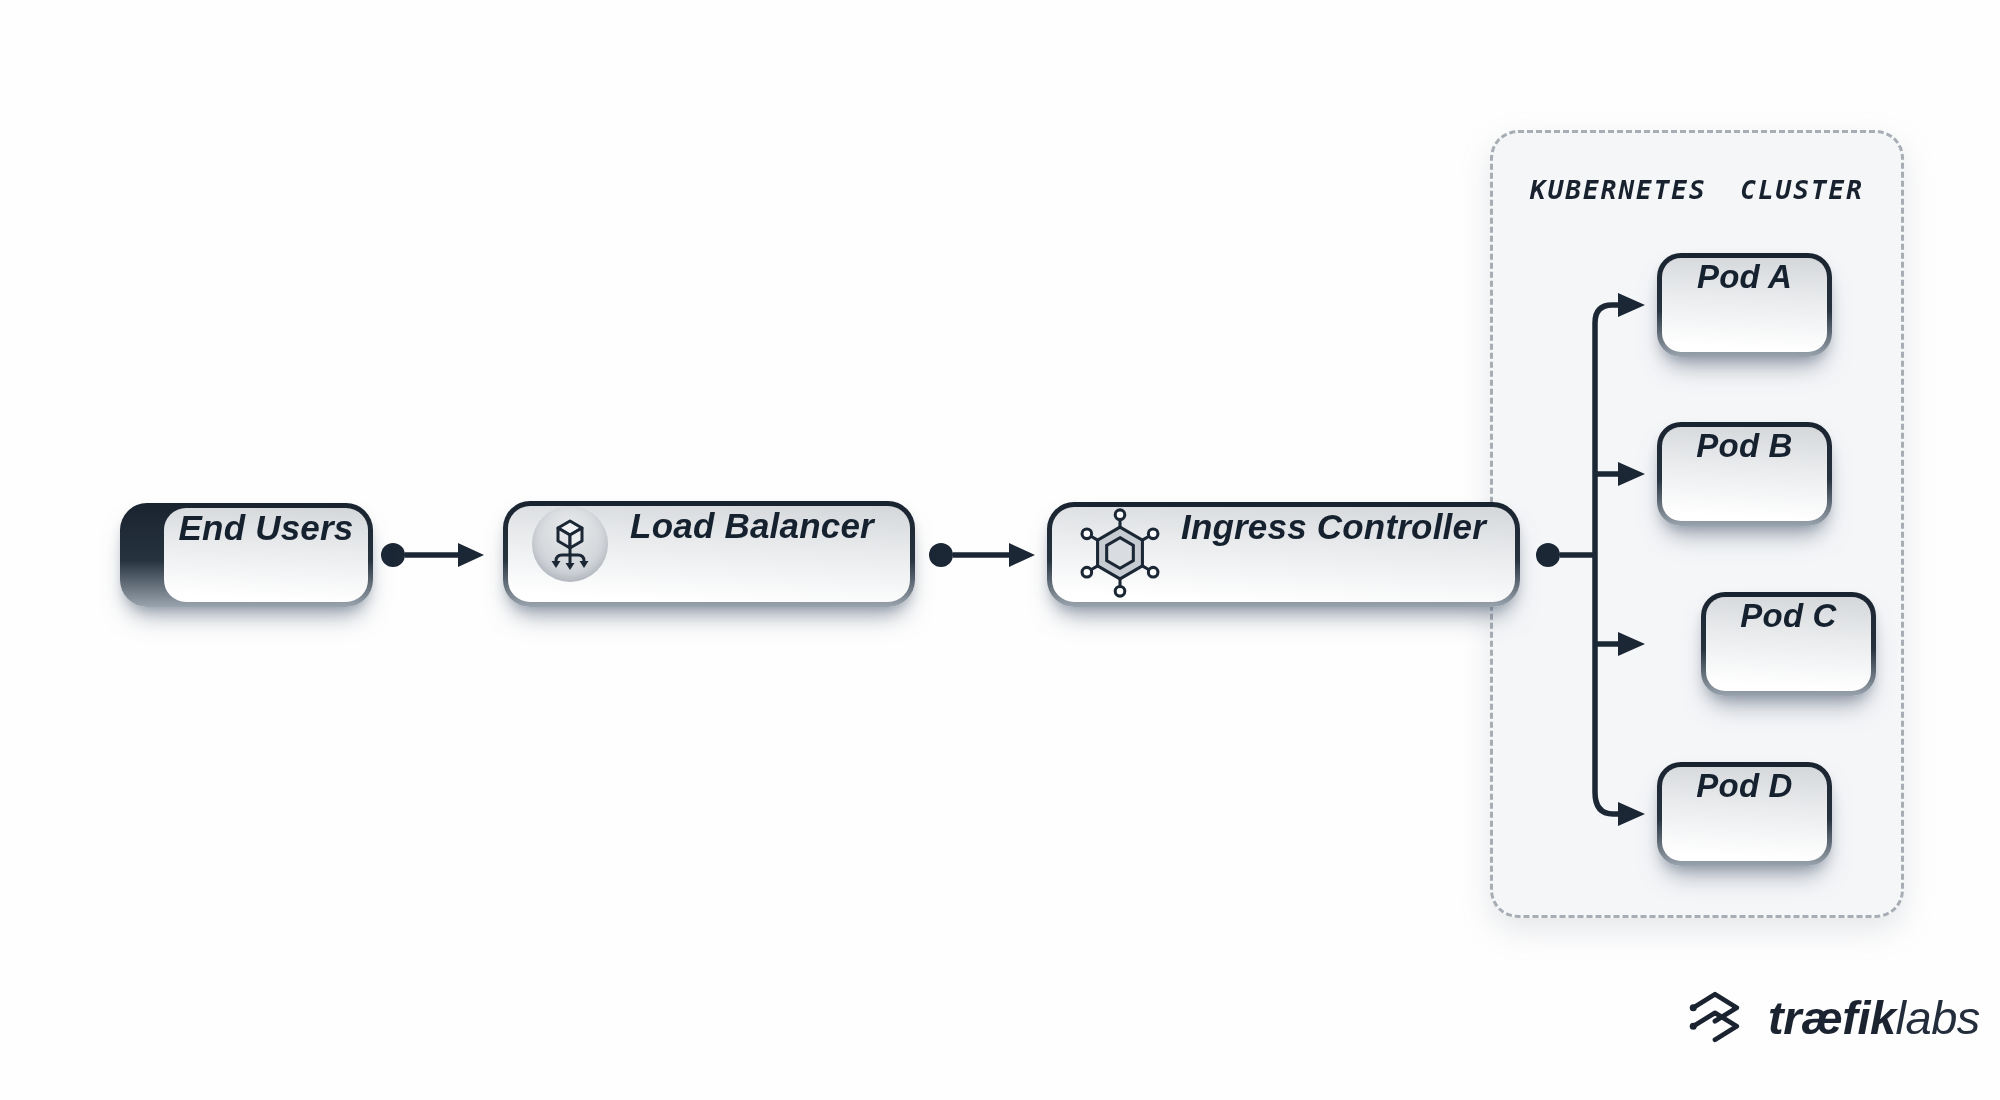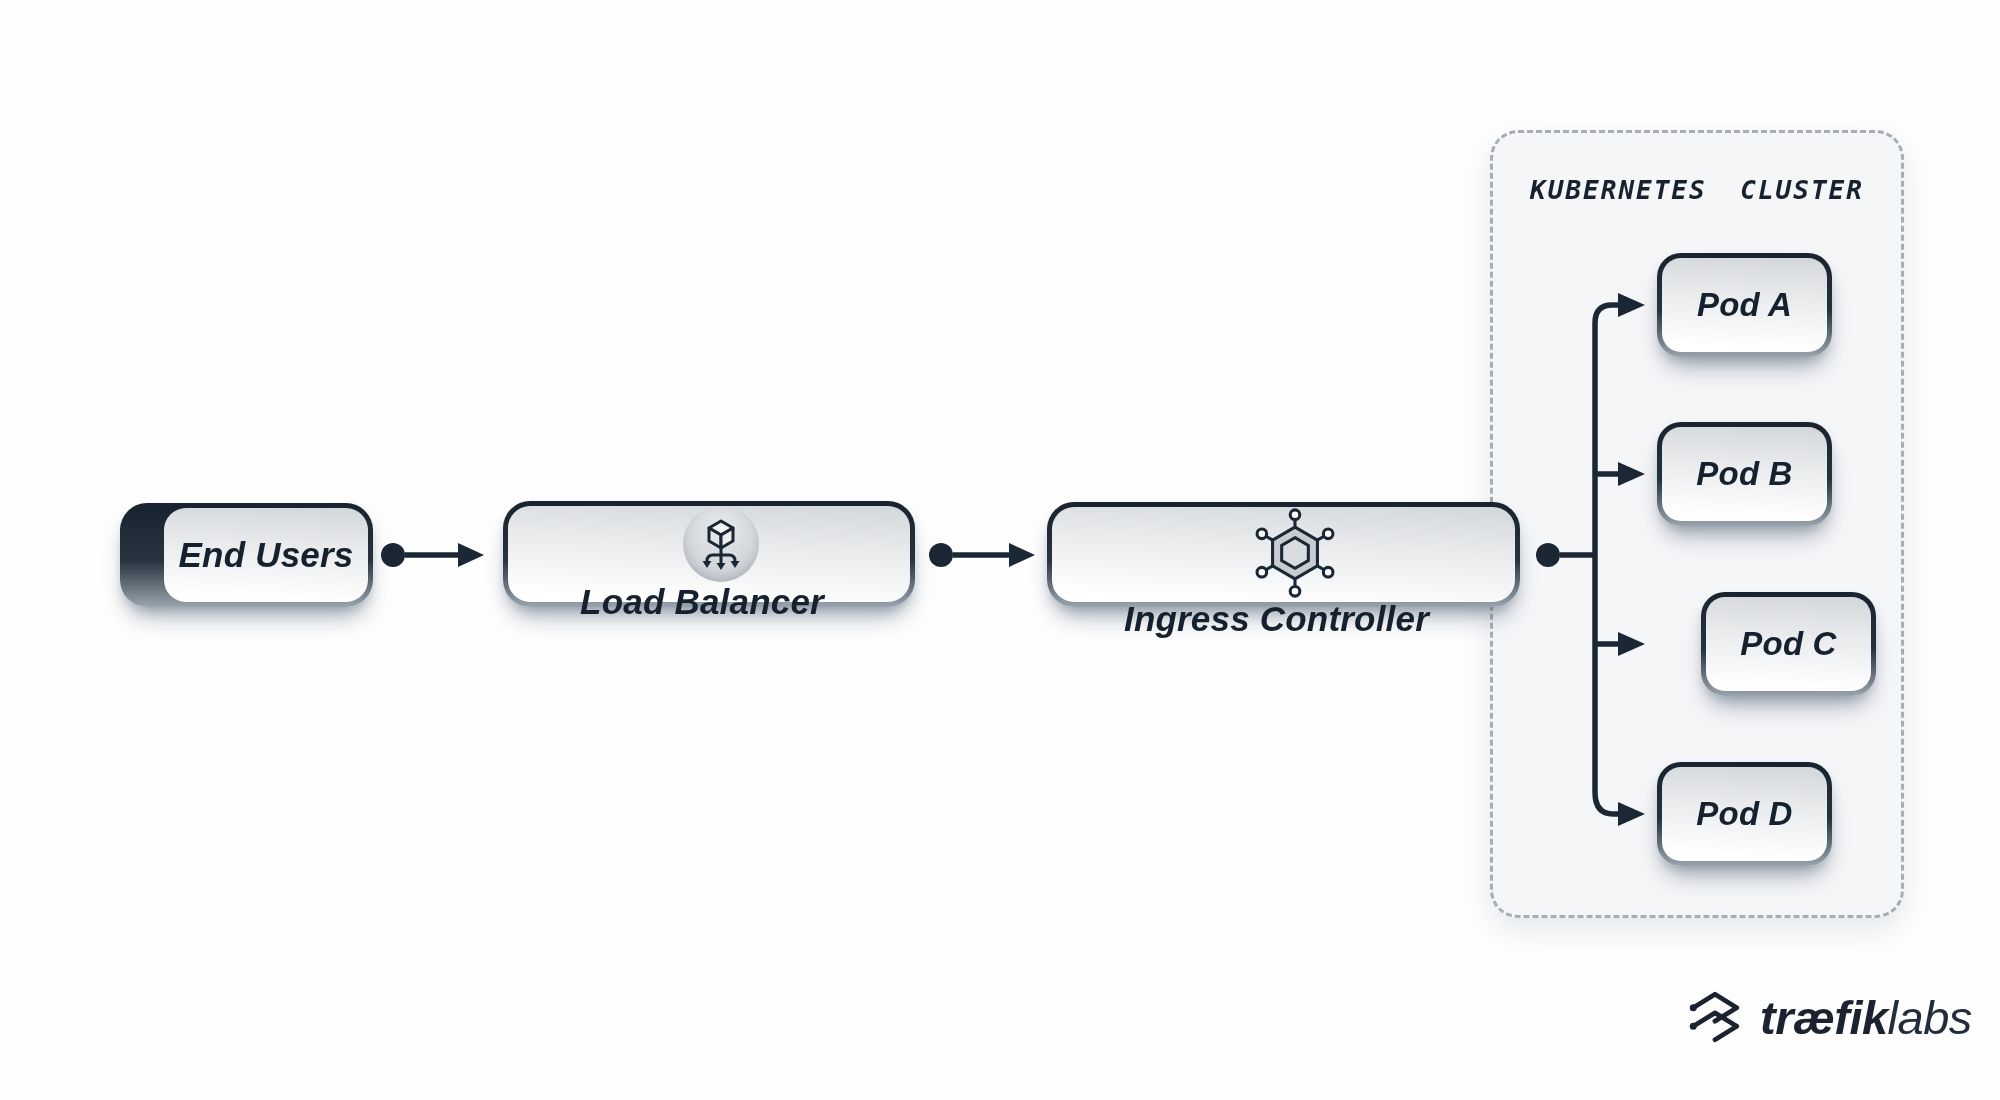--- a/index.html
+++ b/index.html
@@ -43,24 +43,24 @@
     padding:5px;
     border-radius:27px;
     background:linear-gradient(180deg,#19232f 0%, #26333f 55%, #9aa4ae 100%);
     box-shadow:0 16px 24px -8px rgba(85,100,120,0.55), 0 6px 12px -4px rgba(85,100,120,0.35);
   }
   .node-inner {
     height:100%;
     border-radius:22px;
     background:linear-gradient(183deg,#d4d7da 0%, #e9ebed 42%, #ffffff 92%);
     display:flex;
-    align-items:center;
+    align-items:flex-start;
     justify-content:center;
   }
-  .node-inner.with-icon { justify-content:flex-start;flex-direction:column; }
+  .node-inner.with-icon { justify-content:flex-start; }
   .node-label {
     font-weight:700;
     font-size:35px;
     color:#15212e;
     letter-spacing:0.2px;
     white-space:nowrap;
   }
   .node-inner.with-icon .node-label {
     flex:1;
     text-align:center;
@@ -94,21 +94,21 @@
   svg.connectors {
     position:absolute; inset:0;
     width:2000px; height:1100px;
     pointer-events:none;
   }
 
   
   .brand {
     position:absolute;
     left:1686px; top:988px;
-    display:flex; align-items:center; gap:16px;
+    display:flex; align-items:center; gap:24px;
   }
   .brand-text { font-size:47px; color:#1b2331; letter-spacing:-0.5px; white-space:nowrap; }
   .brand-bold { font-weight:700; }
   .brand-light { font-weight:400; color:#232d3c; }
 </style>
 </head>
 <body>
 
 <div class="canvas">
 

